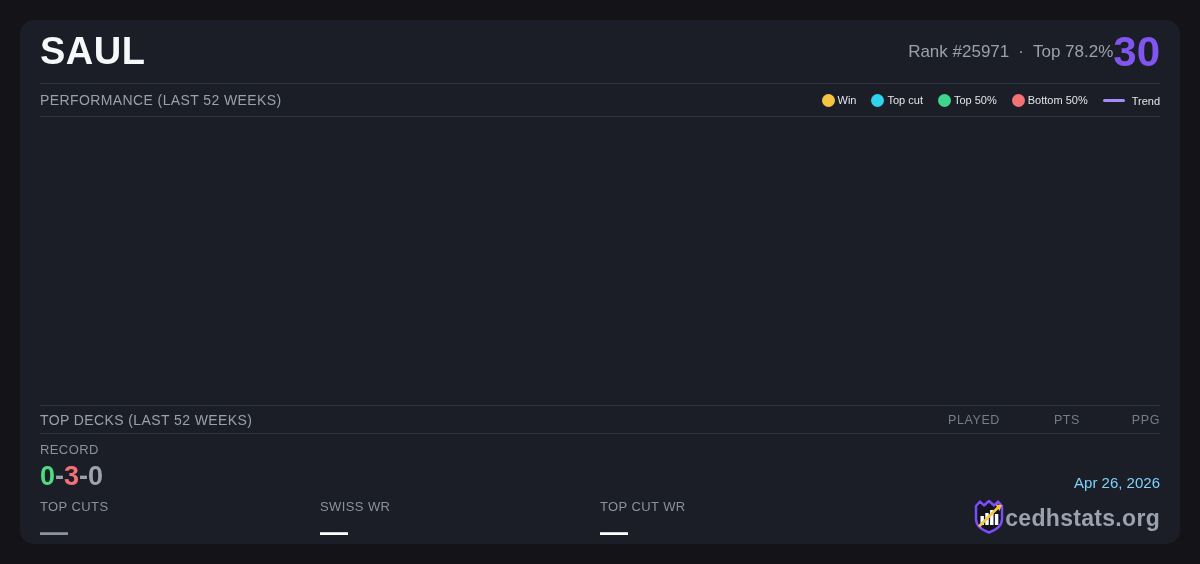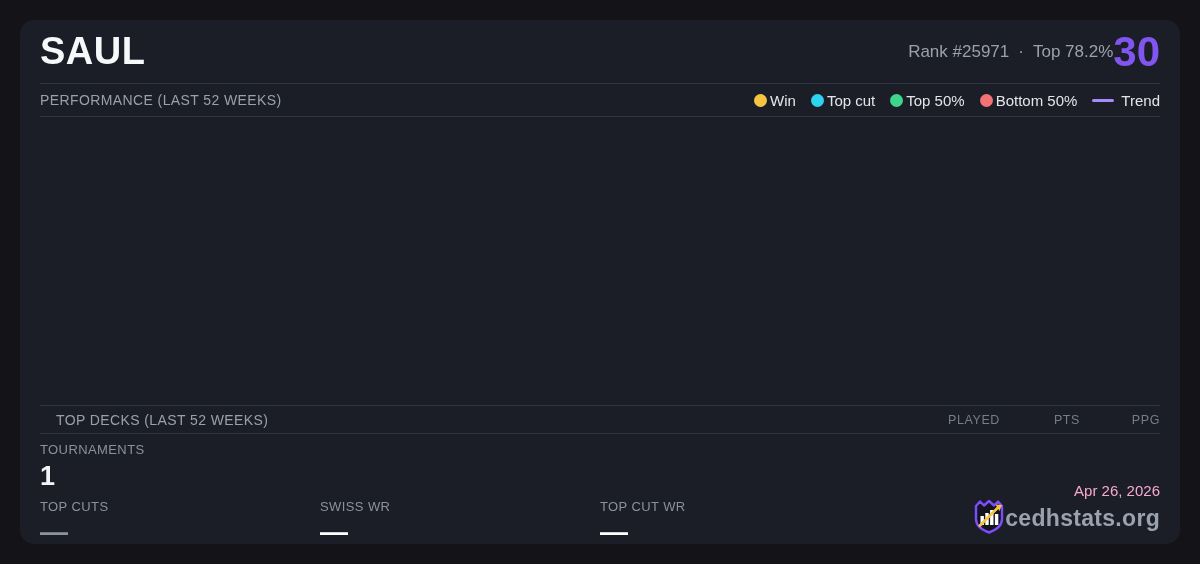--- a/index.html
+++ b/index.html
@@ -21,45 +21,45 @@
   
   .header-row { display:flex; align-items:center; height:63px; padding:0 20px; }
   .title { font-size:38px; font-weight:800; color:#f7f8fa; letter-spacing:.5px; }
   .header-right { margin-left:auto; display:flex; align-items:center; }
   .rank-line { display:flex; align-items:center; gap:9px; color:#9aa1ac; font-size:17px; }
   .score { font-size:42px; font-weight:700; line-height:1; }
 
   
   .perf-row { display:flex; align-items:center; height:32px; padding:0 20px; }
   .section-title { font-size:14px; color:#9aa0ab; letter-spacing:.4px; }
-  .legend { margin-left:auto; display:flex; align-items:flex-end; gap:15px; font-size:15px; color:#e2e5ea; }
+  .legend { margin-left:auto; display:flex; align-items:flex-end; gap:15px; font-size:11px; color:#e2e5ea; }
   .legend-item { display:flex; align-items:center; gap:3px; }
   .legend-dot { width:13px; height:13px; border-radius:50%; }
   .trend-swatch { width:22px; height:3px; border-radius:2px; margin-right:4px; }
 
   
   .chart-area { height:288px; }
 
   
-  .topdecks-row { display:flex; align-items:center; height:27px; padding:0 20px;margin-left:16px; }
+  .topdecks-row { display:flex; align-items:center; height:27px; padding:0 20px; }
   .deck-cols { margin-left:auto; display:flex; }
   .deck-col { width:80px; text-align:right; font-size:12.5px; color:#757d8a; letter-spacing:.6px; }
   .deck-col:first-child { width:90px; }
 
   
   .stats { padding:8px 20px 0; }
   .stats-grid { display:grid; grid-template-columns:280px 280px 280px 280px; }
   .stat-label { font-size:13px; color:#8b919d; letter-spacing:.4px; margin-bottom:4px; }
   .stat-value { font-size:27px; font-weight:700; color:#f3f4f6; line-height:1.15; }
   .stat-cell { margin-bottom:7px; }
   .dash-value { font-size:28px; font-weight:800; line-height:1; }
 
   
   .footer { position:absolute; right:20px; bottom:6px; text-align:right; }
-  .footer-date { font-size:15px; color:#f9a8d4; margin-bottom:0; }
+  .footer-date { font-size:15px; color:#7dd3fc; margin-bottom:8px; }
   .brand-row { display:flex; align-items:center; justify-content:flex-end; gap:0; }
   .brand-text { font-size:23px; font-weight:700; color:#9aa2ae; letter-spacing:.3px; }
 </style>
 </head>
 <body>
 
 <div class="card">
 
   <div class="header-row">
     <div class="title">SAUL</div>
@@ -114,22 +114,24 @@
       <span class="deck-col">PTS</span>
       <span class="deck-col">PPG</span>
     </div>
   </div>
 
   <div class="divider"></div>
 
   <div class="stats">
     <div class="stats-grid">
       <div class="stat-cell">
-        <div class="stat-label">TOURNAMENTS</div>
-        <div class="stat-value">1</div>
+        <div class="stat-label">RECORD</div>
+        <div class="stat-value">
+          <span style="color: rgb(74, 222, 128);">0</span><span style="color: rgb(156, 163, 175);">-</span><span style="color: rgb(244, 113, 116);">3</span><span style="color: rgb(156, 163, 175);">-</span><span style="color: rgb(156, 163, 175);">0</span>
+        </div>
       </div>
     </div>
     <div class="stats-grid">
       <div class="stat-cell">
         <div class="stat-label">TOP CUTS</div>
         <div class="dash-value" style="color: rgb(139, 145, 157);">—</div>
       </div>
       <div class="stat-cell">
         <div class="stat-label">SWISS WR</div>
         <div class="dash-value" style="color: rgb(255, 255, 255);">—</div>

